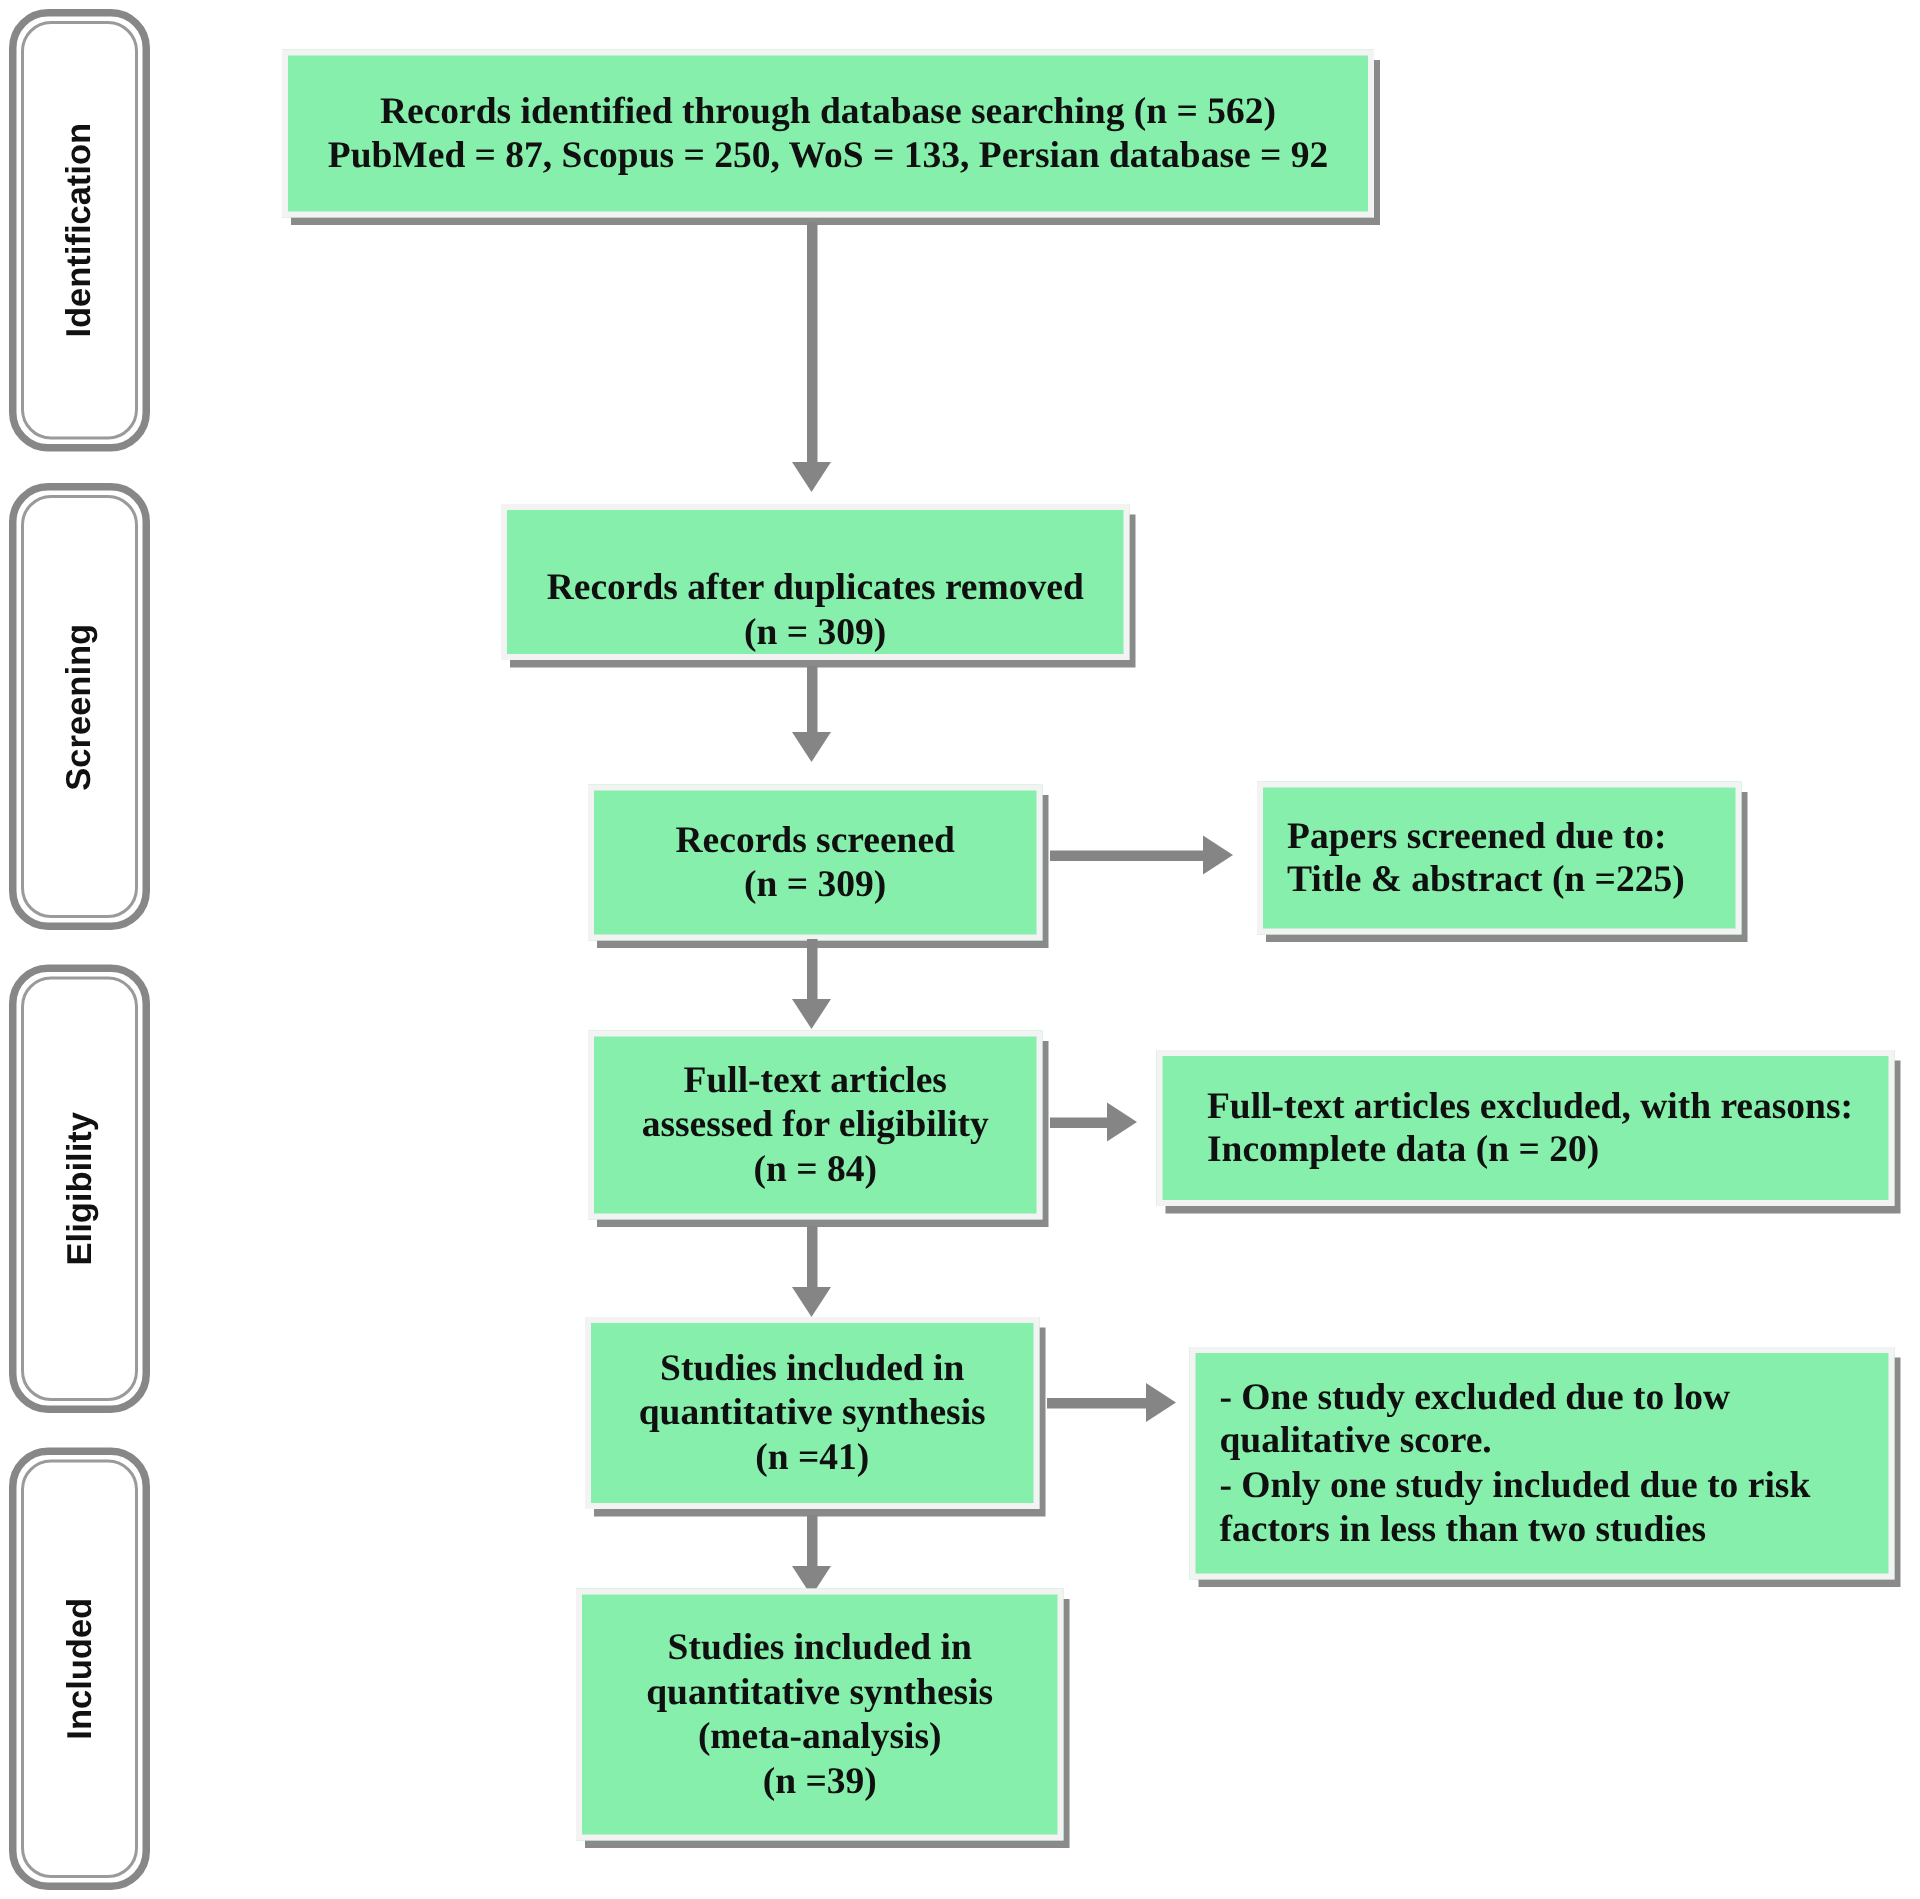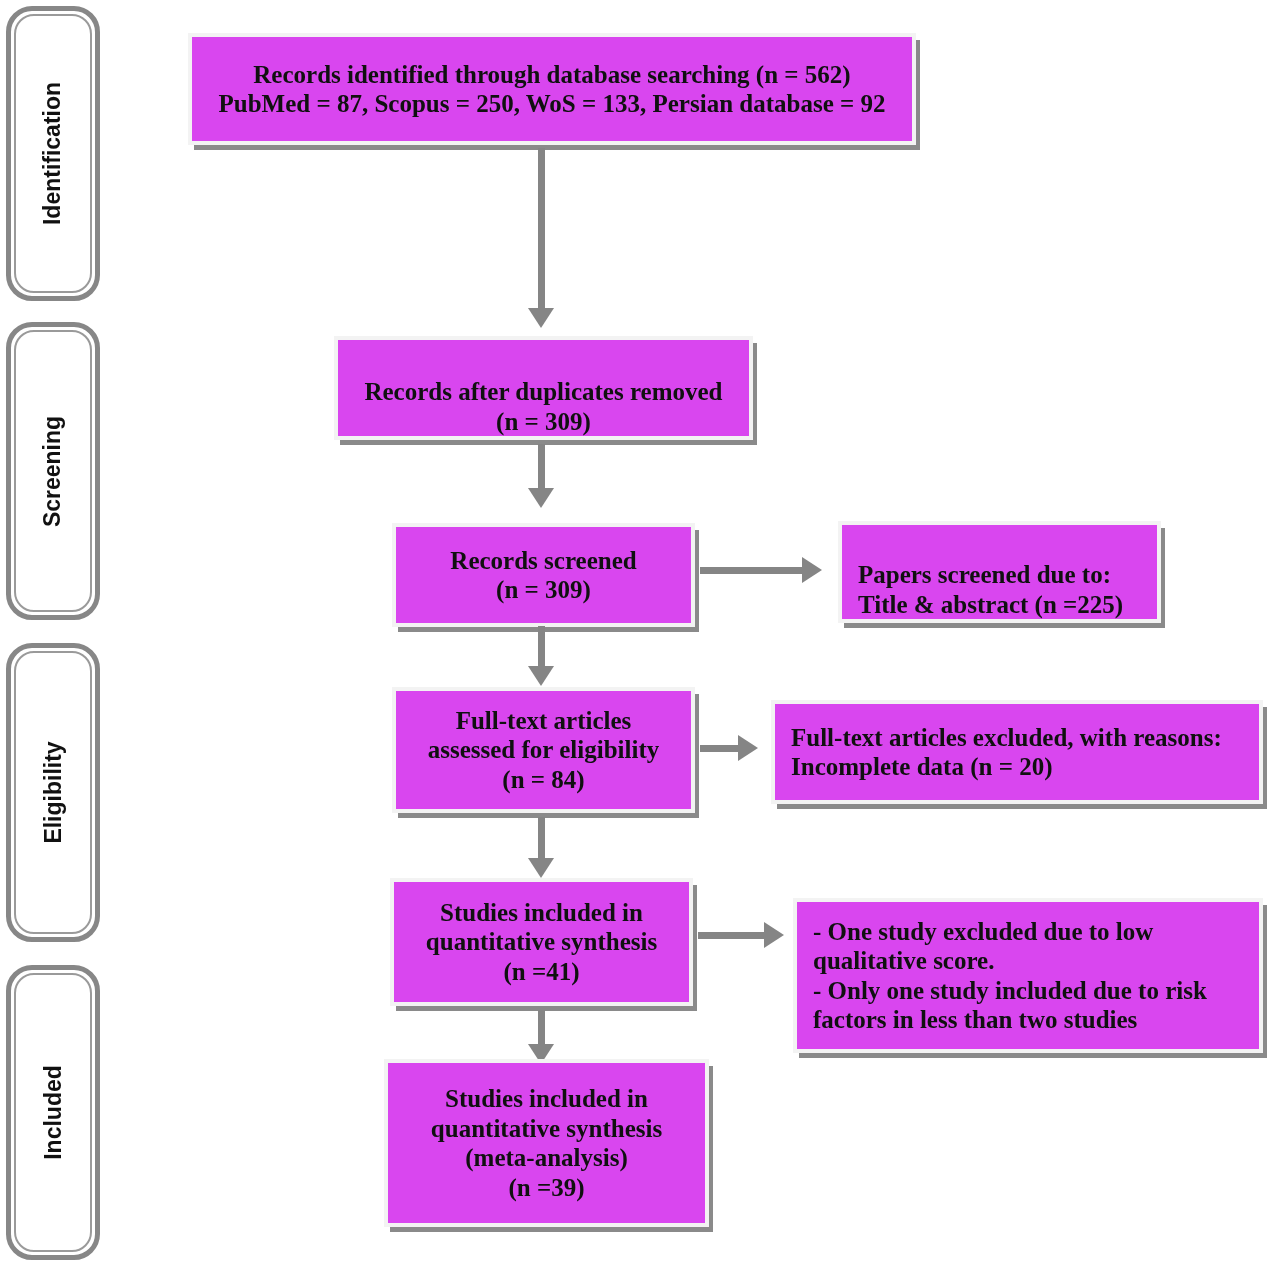--- a/index.html
+++ b/index.html
@@ -51,21 +51,21 @@
     color: #111111;
     letter-spacing: 0px;
     white-space: nowrap;
     transform: rotate(-90deg);
   }
 
   
   .flow-box {
     position: absolute;
     box-sizing: border-box;
-    background: #d946ef;
+    background: #86efac;
     border: 4px solid #f3f3f3;
     box-shadow: 5px 6px 0 -1px #8a8a8a;
     display: flex;
     align-items: center;
     overflow: hidden;
   }
   .flow-box.center { justify-content: center; }
   .flow-box.left   { justify-content: flex-start; }
 
   .flow-text {
@@ -159,42 +159,42 @@
   <div class="flow-box center" style="left:392px; top:523px; width:303px; height:104px;">
     <div class="flow-text">
       <div>Records screened</div>
       <div>(n = 309)</div>
     </div>
   </div>
 
   <div class="arrow-h" style="left:700px; top:567px; width:106px;"></div>
   <div class="arrow-h-head" style="left:802px; top:557px;"></div>
 
-  <div class="flow-box left" style="left:838px; top:521px; width:323px; height:102px;align-items:flex-end;">
+  <div class="flow-box left" style="left:838px; top:521px; width:323px; height:102px;">
     <div class="flow-text">
       <div>Papers screened due to:</div>
       <div>Title &amp; abstract (n =225)</div>
     </div>
   </div>
 
   <div class="arrow-v" style="left:538px; top:626px; width:7px; height:42px;"></div>
   <div class="arrow-v-head" style="left:528px; top:666px;"></div>
 
   <div class="flow-box center" style="left:392px; top:687px; width:303px; height:126px;">
     <div class="flow-text">
       <div>Full-text articles</div>
       <div>assessed for eligibility</div>
       <div>(n = 84)</div>
     </div>
   </div>
 
   <div class="arrow-h" style="left:700px; top:745px; width:42px;"></div>
   <div class="arrow-h-head" style="left:738px; top:735px;"></div>
 
-  <div class="flow-box left" style="left:771px; top:700px; width:492px; height:104px;">
+  <div class="flow-box left" style="left:771px; top:700px; width:492px; height:104px;justify-content:center;">
     <div class="flow-text">
       <div>Full-text articles excluded, with reasons:</div>
       <div>Incomplete data (n = 20)</div>
     </div>
   </div>
 
   <div class="arrow-v" style="left:538px; top:817px; height:44px;"></div>
   <div class="arrow-v-head" style="left:528px; top:858px;"></div>
 
   <div class="flow-box center" style="left:390px; top:878px; width:303px; height:128px;">

